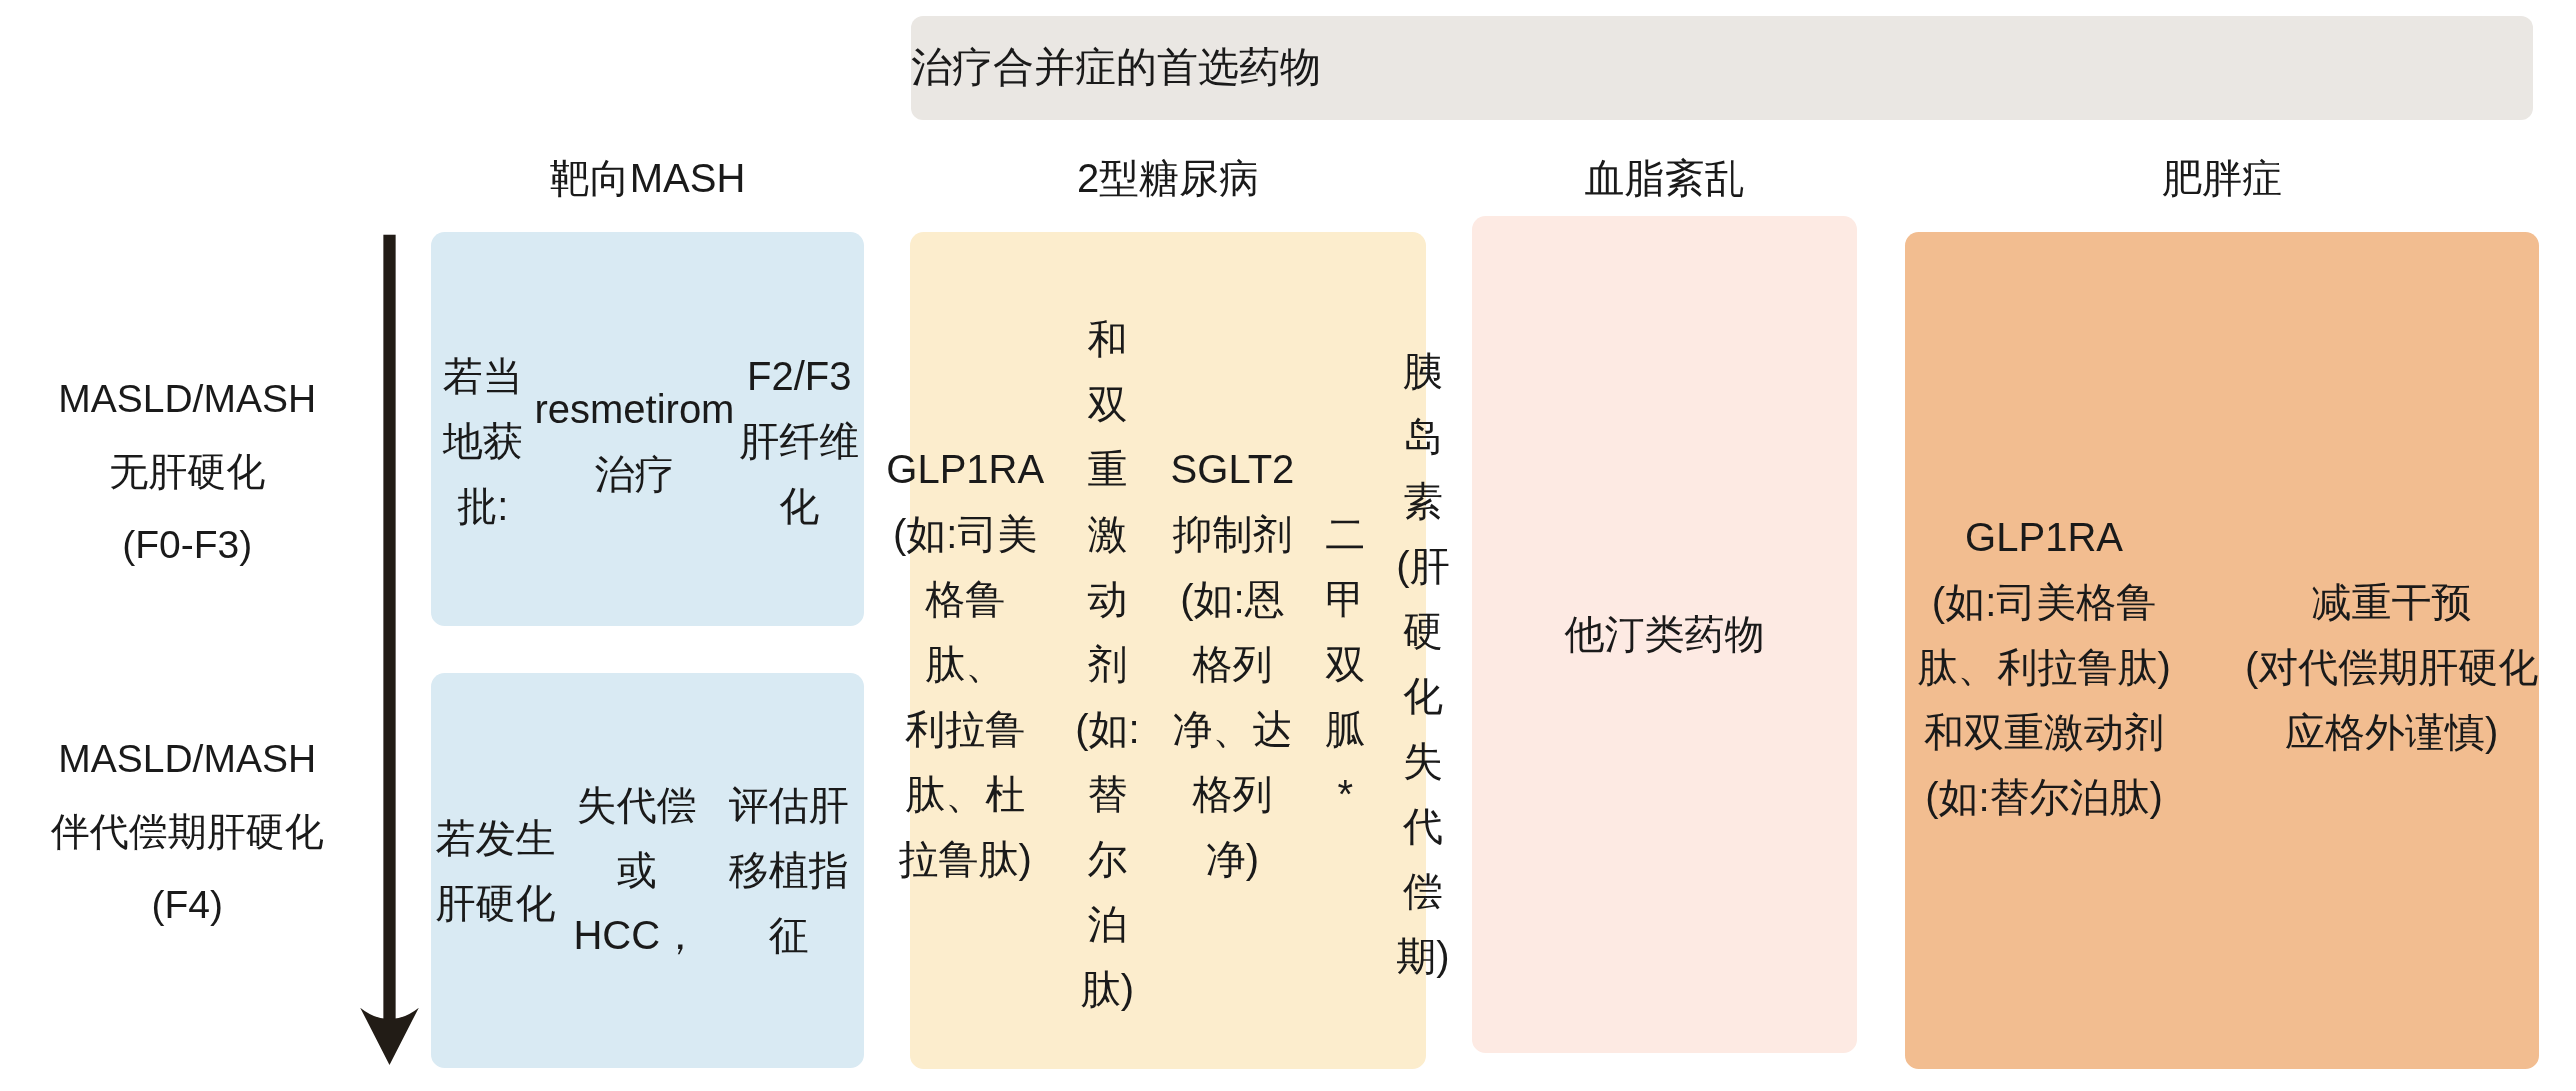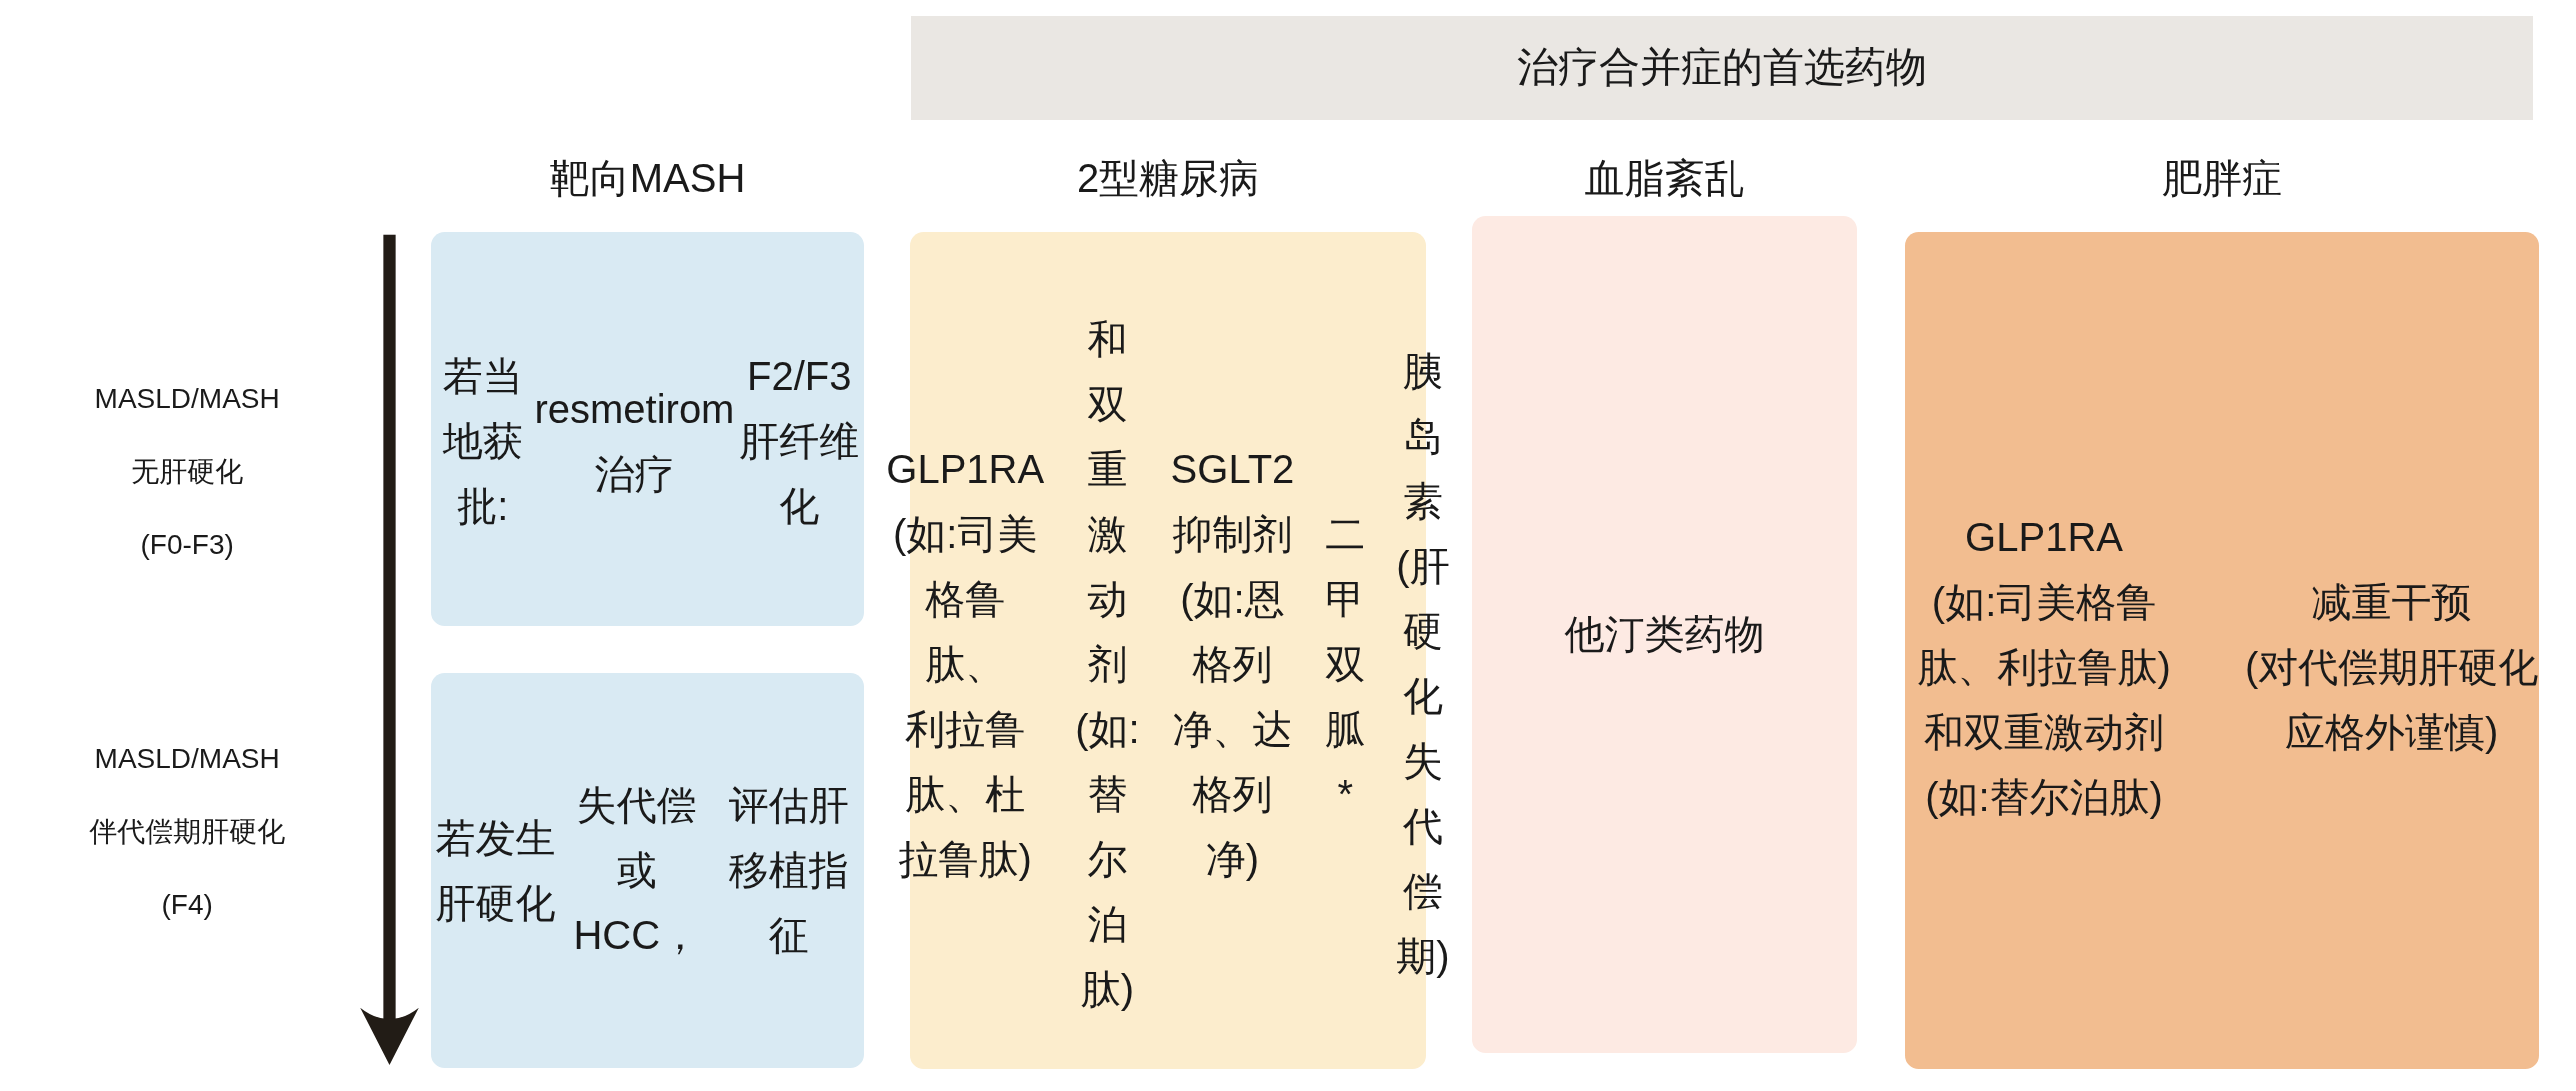--- a/index.html
+++ b/index.html
@@ -11,38 +11,38 @@
     background:var(--page_bg,#ffffff);
     color:var(--text,#1a1a1a);
     font-family:"Liberation Sans", sans-serif;
     font-weight:500;
     overflow:hidden;
   }
 
   .header-bar {
     position:absolute; left:911px; top:15.7px; width:1622px; height:104px;
     background:var(--header_bar_bg,#eae7e3);
-    border-radius:0;
-    display:flex; align-items:center; justify-content:center;
+    border-radius:12px;
+    display:flex; align-items:center; justify-content:flex-start;
     font-size:41px;
   }
 
   .col-header {
     position:absolute; top:150px; height:57px;
     display:flex; align-items:center; justify-content:center;
     font-size:40px;
   }
   .ch-mash    { left:431px;  width:433px; }
   .ch-t2dm    { left:910px; width:516px; }
   .ch-lipid   { left:1472px; width:385px; }
   .ch-obesity { left:1905px; width:634px; }
 
   .row-label {
     position:absolute; left:10.2px; width:354px;
-    text-align:center; font-size:28px; line-height:73px;
+    text-align:center; font-size:39px; line-height:73px;
   }
   .rl-1 { top:362px; }
   .rl-2 { top:722px; }
 
   .arrow-svg { position:absolute; left:352px; top:232px; width:75px; height:837px; }
 
   .box {
     position:absolute; border-radius:13.6px;
     display:flex; flex-direction:row; align-items:center; justify-content:center;
     font-size:40px; line-height:65px; text-align:center;

